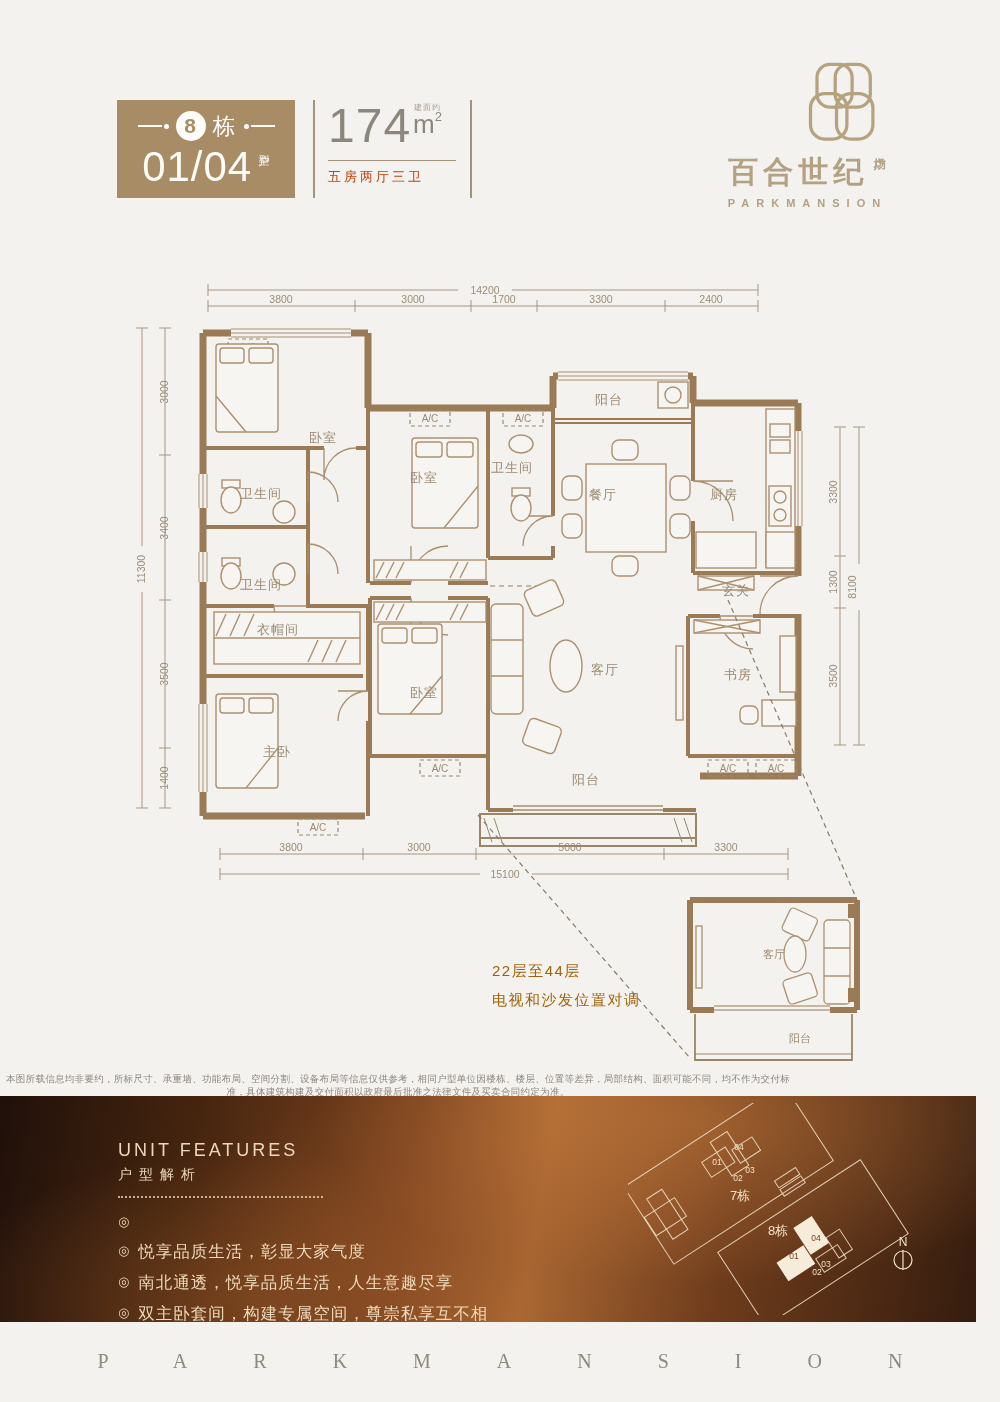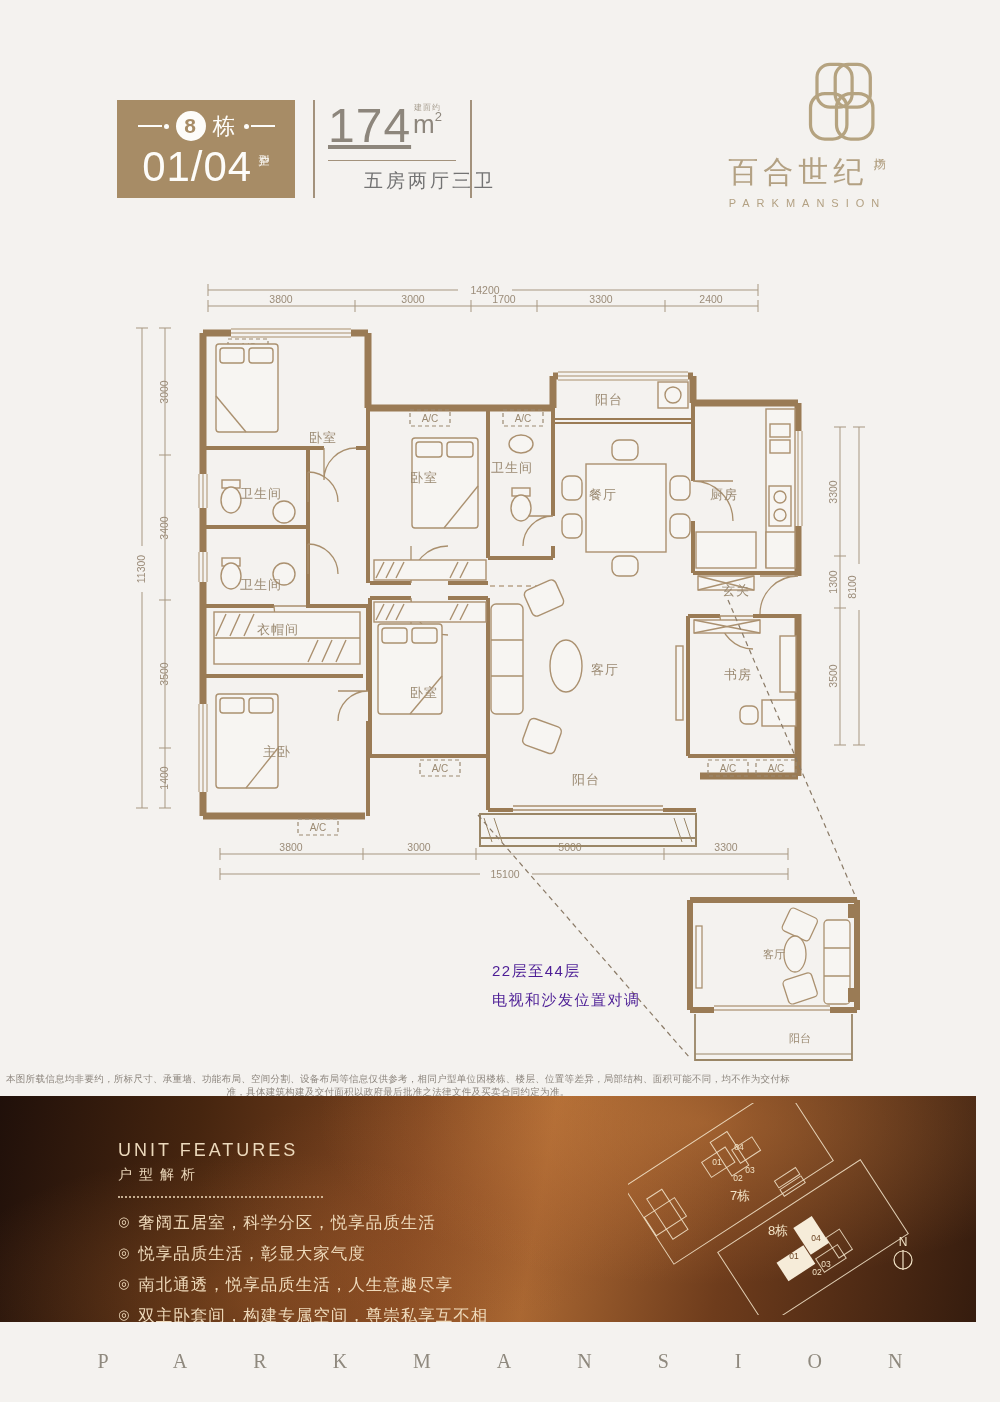--- a/index.html
+++ b/index.html
@@ -24,37 +24,37 @@
     display:flex;align-items:center;justify-content:center;font-size:21px;font-weight:bold;
   }
   .badge-row2{display:flex;gap:5px;}
   .badge-unit{font-size:42px;line-height:1;letter-spacing:1px;}
   .badge-unit-type{font-size:11px;line-height:1.15;writing-mode:vertical-rl;text-orientation:upright;margin-bottom:3px;}
   .vdiv{position:absolute;width:2px;background:#a3927c;top:100px;height:98px;}
   .vdiv1{left:313px;}
   .vdiv2{left:470px;}
   .area-block{position:absolute;left:328px;top:102px;width:128px;}
   .area-top{display:flex;align-items:flex-start;color:#8d867c;}
-  .area-value{font-size:48px;line-height:1;letter-spacing:1px;text-decoration:underline;}
+  .area-value{font-size:48px;line-height:1;letter-spacing:1px;}
   .area-unit-wrap{display:flex;flex-direction:column;align-items:center;margin-left:2px;}
   .area-approx{font-size:8px;letter-spacing:1px;color:#a59c8e;}
   .area-unit{font-size:26px;line-height:0.9;display:flex;align-items:flex-start;}
   .area-sup{font-size:13px;margin-top:-2px;}
   .area-line{height:1px;background:#a3927c;margin:10px 0 7px 0;width:128px;}
-  .area-layout{font-size:19px;letter-spacing:3px;color:#737373;white-space:nowrap;margin-left:36px;}
-  .logo{position:absolute;left:700px;top:62px;width:215px;text-align:center;color:#b3a183;}
+  .area-layout{font-size:13px;letter-spacing:3px;color:#c2410c;white-space:nowrap;}
+  .logo{position:absolute;left:700px;top:62px;width:215px;text-align:center;color:#b3a183;font-weight:bold;}
   .logo-knot{margin-left:70px;}
   .logo-cn{font-size:30px;letter-spacing:5px;display:inline-block;margin-top:6px;font-family:"Liberation Serif","DejaVu Serif",serif;}
   .logo-suffix{display:inline-block;vertical-align:top;font-size:12px;line-height:1.3;writing-mode:vertical-rl;text-orientation:upright;margin-left:3px;margin-top:2px;}
   .logo-en{font-size:11px;letter-spacing:7px;margin-top:4px;color:#b3a183;}
   
   .plan-wrap{position:absolute;left:128px;top:276px;width:748px;height:632px;}
   .inset-wrap{position:absolute;left:682px;top:892px;width:186px;height:176px;}
   .connector{position:absolute;left:440px;top:560px;width:460px;height:510px;pointer-events:none;}
-  .inset-note{position:absolute;left:492px;top:957px;font-size:15px;letter-spacing:1.5px;color:#4c1d95;line-height:1.9;}
+  .inset-note{position:absolute;left:492px;top:957px;font-size:15px;letter-spacing:1.5px;color:#a16207;line-height:1.9;}
   
   .disclaimer{
     position:absolute;left:0;top:1073px;width:796px;text-align:center;
     font-size:9.5px;color:#8d867e;letter-spacing:0.3px;
   }
   
   .band{
     position:absolute;left:0;top:1096px;width:976px;height:226px;
     background:
       radial-gradient(ellipse 620px 260px at 72% 12%, rgba(222,142,72,.40), rgba(222,142,72,0) 62%),
@@ -450,21 +450,20 @@
   <div class="disclaimer">本图所载信息均非要约，所标尺寸、承重墙、功能布局、空间分割、设备布局等信息仅供参考，相同户型单位因楼栋、楼层、位置等差异，局部结构、面积可能不同，均不作为交付标准，具体建筑构建及交付面积以政府最后批准之法律文件及买卖合同约定为准。</div>
 
   <div class="band">
     <div class="features">
       <div class="features-en">UNIT FEATURES</div>
       <div class="features-cn">户型解析</div>
       <div class="features-dots"></div>
       <ul>
         <li>
             <span class="bullet-mark">◎</span>
-            <span>奢阔五居室，科学分区，悦享品质生活</span>
           </li>
         <li>
             <span class="bullet-mark">◎</span>
             <span>悦享品质生活，彰显大家气度</span>
           </li>
         <li>
             <span class="bullet-mark">◎</span>
             <span>南北通透，悦享品质生活，人生意趣尽享</span>
           </li>
         <li>

